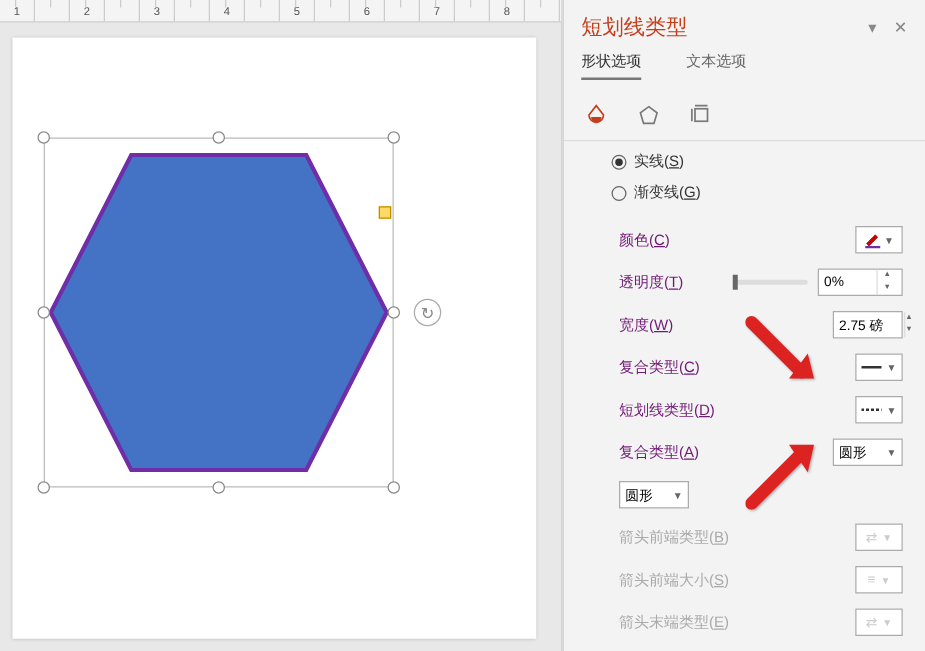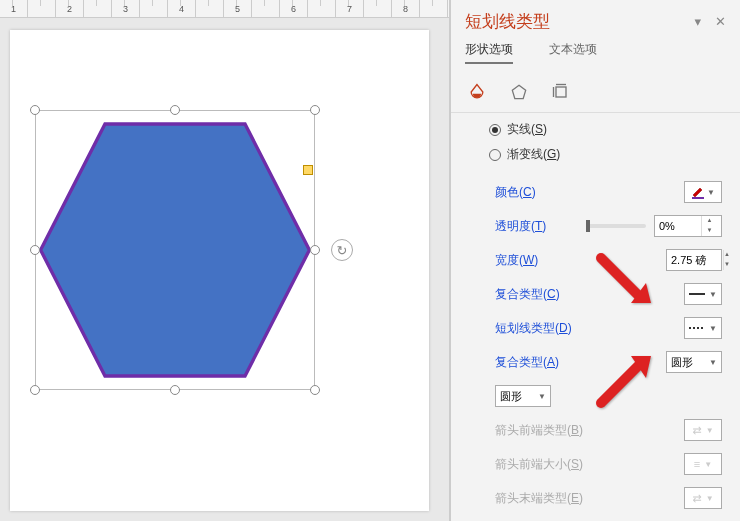--- a/index.html
+++ b/index.html
@@ -32,21 +32,21 @@
   .icon-tab svg { width: 20px; height: 20px; }
   .panel-body { flex: 1; overflow-y: auto; padding: 4px 0 16px 14px; position: relative; }
   .panel-body::-webkit-scrollbar { width: 17px; }
   .panel-body::-webkit-scrollbar-track { background: #eee; border-left: 1px solid #ddd;}
   .panel-body::-webkit-scrollbar-thumb { background: #cdcdcd; border: 1px solid #bbb;}
   .radio-row { display: flex; align-items: center; gap: 6px; padding: 4px 0 4px 24px; color: #333; }
   .radio { width: 12px; height: 12px; border: 1px solid #666; border-radius: 50%; display: inline-flex; align-items: center; justify-content: center; }
   .radio.checked::after { content: ""; width: 6px; height: 6px; background: #333; border-radius: 50%; }
   .prop-row { display: flex; align-items: center; padding: 6px 0; gap: 8px; padding-left: 30px; padding-right: 18px; }
   .prop-row.disabled { color: #aaa; }
-  .prop-label { flex: 1; font-size: 12px; color: #1d4ed8; white-space: nowrap; }
+  .prop-label { flex: 1; font-size: 12px; color: #701a75; white-space: nowrap; }
   .prop-row.disabled .prop-label { color: #aaa; }
   .color-btn { width: 38px; height: 22px; background: #fff; border: 1px solid #ababab; display: flex; align-items: center; justify-content: center; gap: 2px; cursor:pointer;}
   .color-btn .swatch-icon { width:14px; height:14px; position:relative; }
   .color-btn .caret { font-size: 8px; color: #666; }
   .slider { width: 60px; height: 4px; background: #ddd; position: relative; border-radius: 2px; }
   .slider .track-fill { position:absolute; left:0; top:0; bottom:0; width:0%; background:#999; }
   .slider .thumb { position:absolute; left:0%; top:-4px; width:4px; height:12px; background:#666; }
   .spinner { width: 68px; height: 22px; background: #fff; border: 1px solid #ababab; display: flex; align-items: center; }
   .spinner input { border: none; width: 46px; font-size: 11px; padding: 0 4px; outline: none; background: transparent; }
   .spinner .spins { width: 16px; display:flex; flex-direction:column; border-left:1px solid #ddd; height:100%;}

